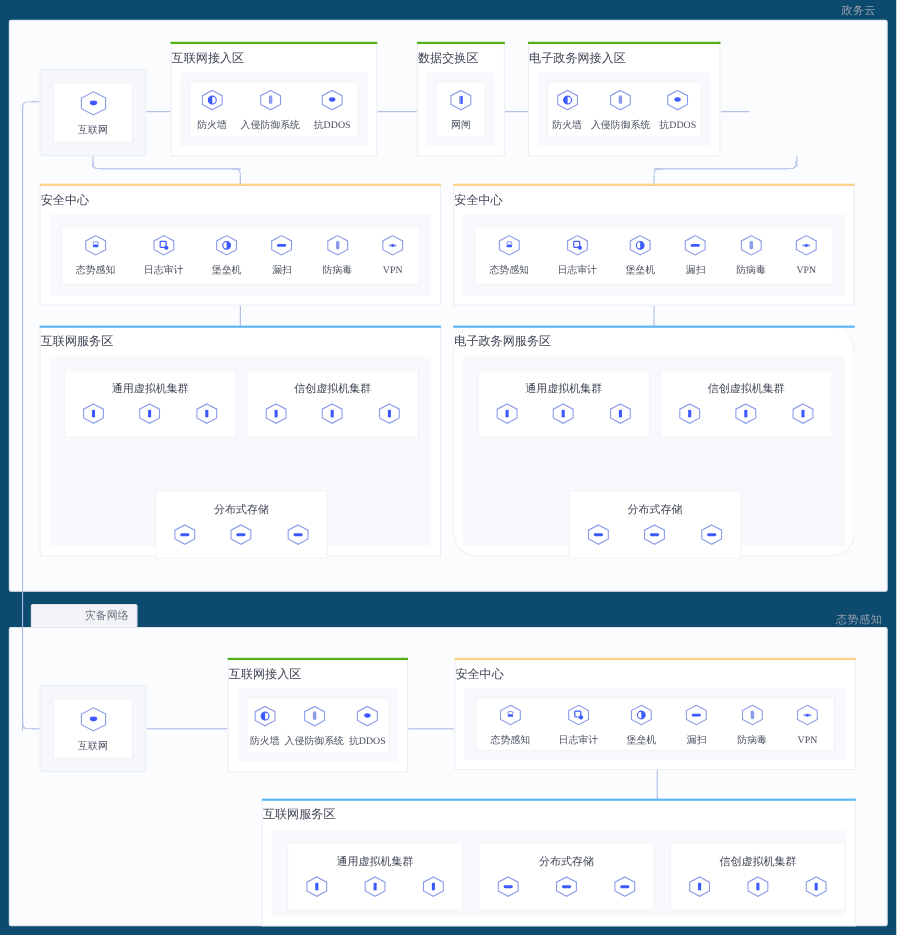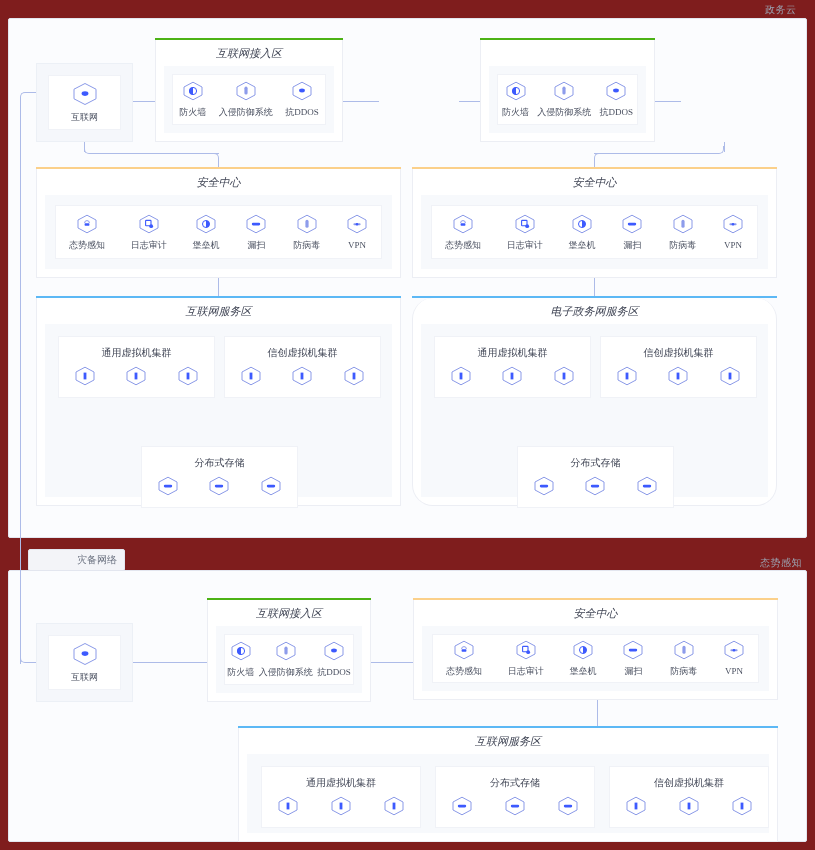--- a/index.html
+++ b/index.html
@@ -5,21 +5,21 @@
   * { box-sizing: border-box; }
   html, body {
     margin: 0; padding: 0;
     background: #ffffff;
     font-family: "Liberation Sans", "DejaVu Sans", sans-serif;
   }
   #root {
     position: relative;
     width: 815px;
     height: 850px;
-    background: #7f1d1d;
+    background: #0c4a6e;
     overflow: hidden;
   }
 
   
   .region {
     position: absolute;
     border: 1px solid #e3e6ef;
     background: #fbfcfe;
     border-radius: 2px;
   }
@@ -53,25 +53,24 @@
   .zone::before {
     content: "";
     position: absolute;
     left: -1px; right: -1px; top: -2px;
     height: 2px;
     background: var(--accent, #5cb8f5);
   }
   .zone-title {
     height: 26px;
     line-height: 26px;
-    text-align: center;
+    text-align: left;
     font-size: 11px;
     color: #3f4454;
     white-space: nowrap;
-    font-style: italic;
   }
   .zone-body {
     position: absolute;
     left: 8px; right: 8px; top: 26px; bottom: 8px;
     background: #f7f9fc;
   }
 
   
   .plainbox {
     position: absolute;
@@ -257,22 +256,40 @@
                 <ellipse cx="11" cy="9.4" rx="2.9" ry="1.9" fill="#3d5afe"></ellipse>
                 <rect x="9.8" y="9.8" width="2.4" height="1.4" fill="#3d5afe"></rect>
               </svg>
           </span>
           <span class="node-label">抗DDOS</span>
         </div>
       </div>
     </div>
   </div>
 
+  <div class="zone" style="--accent:#4cb215; left:379px; top:40px; width:80px; height:102px;">
+    <div class="zone-title">数据交换区</div>
+    <div class="zone-body">
+      <div class="panel" style="left:8px; top:8px; right:8px; bottom:8px;">
+        <div class="node">
+          <span class="hex">
+            <svg width="22" height="20" viewBox="0 0 22 20">
+                <polygon points="11,1.2 20,6 20,14 11,18.8 2,14 2,6" fill="#ffffff" stroke="#8b9ae8" stroke-width="1"></polygon>
+                <rect x="9.4" y="6.2" width="3.2" height="7.2" fill="#8d9ceb"></rect>
+                <rect x="11" y="6.2" width="1.6" height="7.2" fill="#3d5afe"></rect>
+              </svg>
+          </span>
+          <span class="node-label">网闸</span>
+        </div>
+      </div>
+    </div>
+  </div>
 
   <div class="zone" style="--accent:#4cb215; left:480px; top:40px; width:175px; height:102px;">
+    <div class="zone-title">电子政务网接入区</div>
     <div class="zone-body">
       <div class="panel" style="left:8px; top:8px; right:8px; bottom:8px;">
         <div class="node">
           <span class="hex">
             <svg width="22" height="20" viewBox="0 0 22 20">
                 <polygon points="11,1.2 20,6 20,14 11,18.8 2,14 2,6" fill="#ffffff" stroke="#8b9ae8" stroke-width="1"></polygon>
                 <path d="M11 6.2 a3.6 3.6 0 0 0 0 7.6 z" fill="#3d5afe"></path>
                 <circle cx="11" cy="10" r="3.6" fill="none" stroke="#3d5afe" stroke-width="1"></circle>
               </svg>
           </span>

